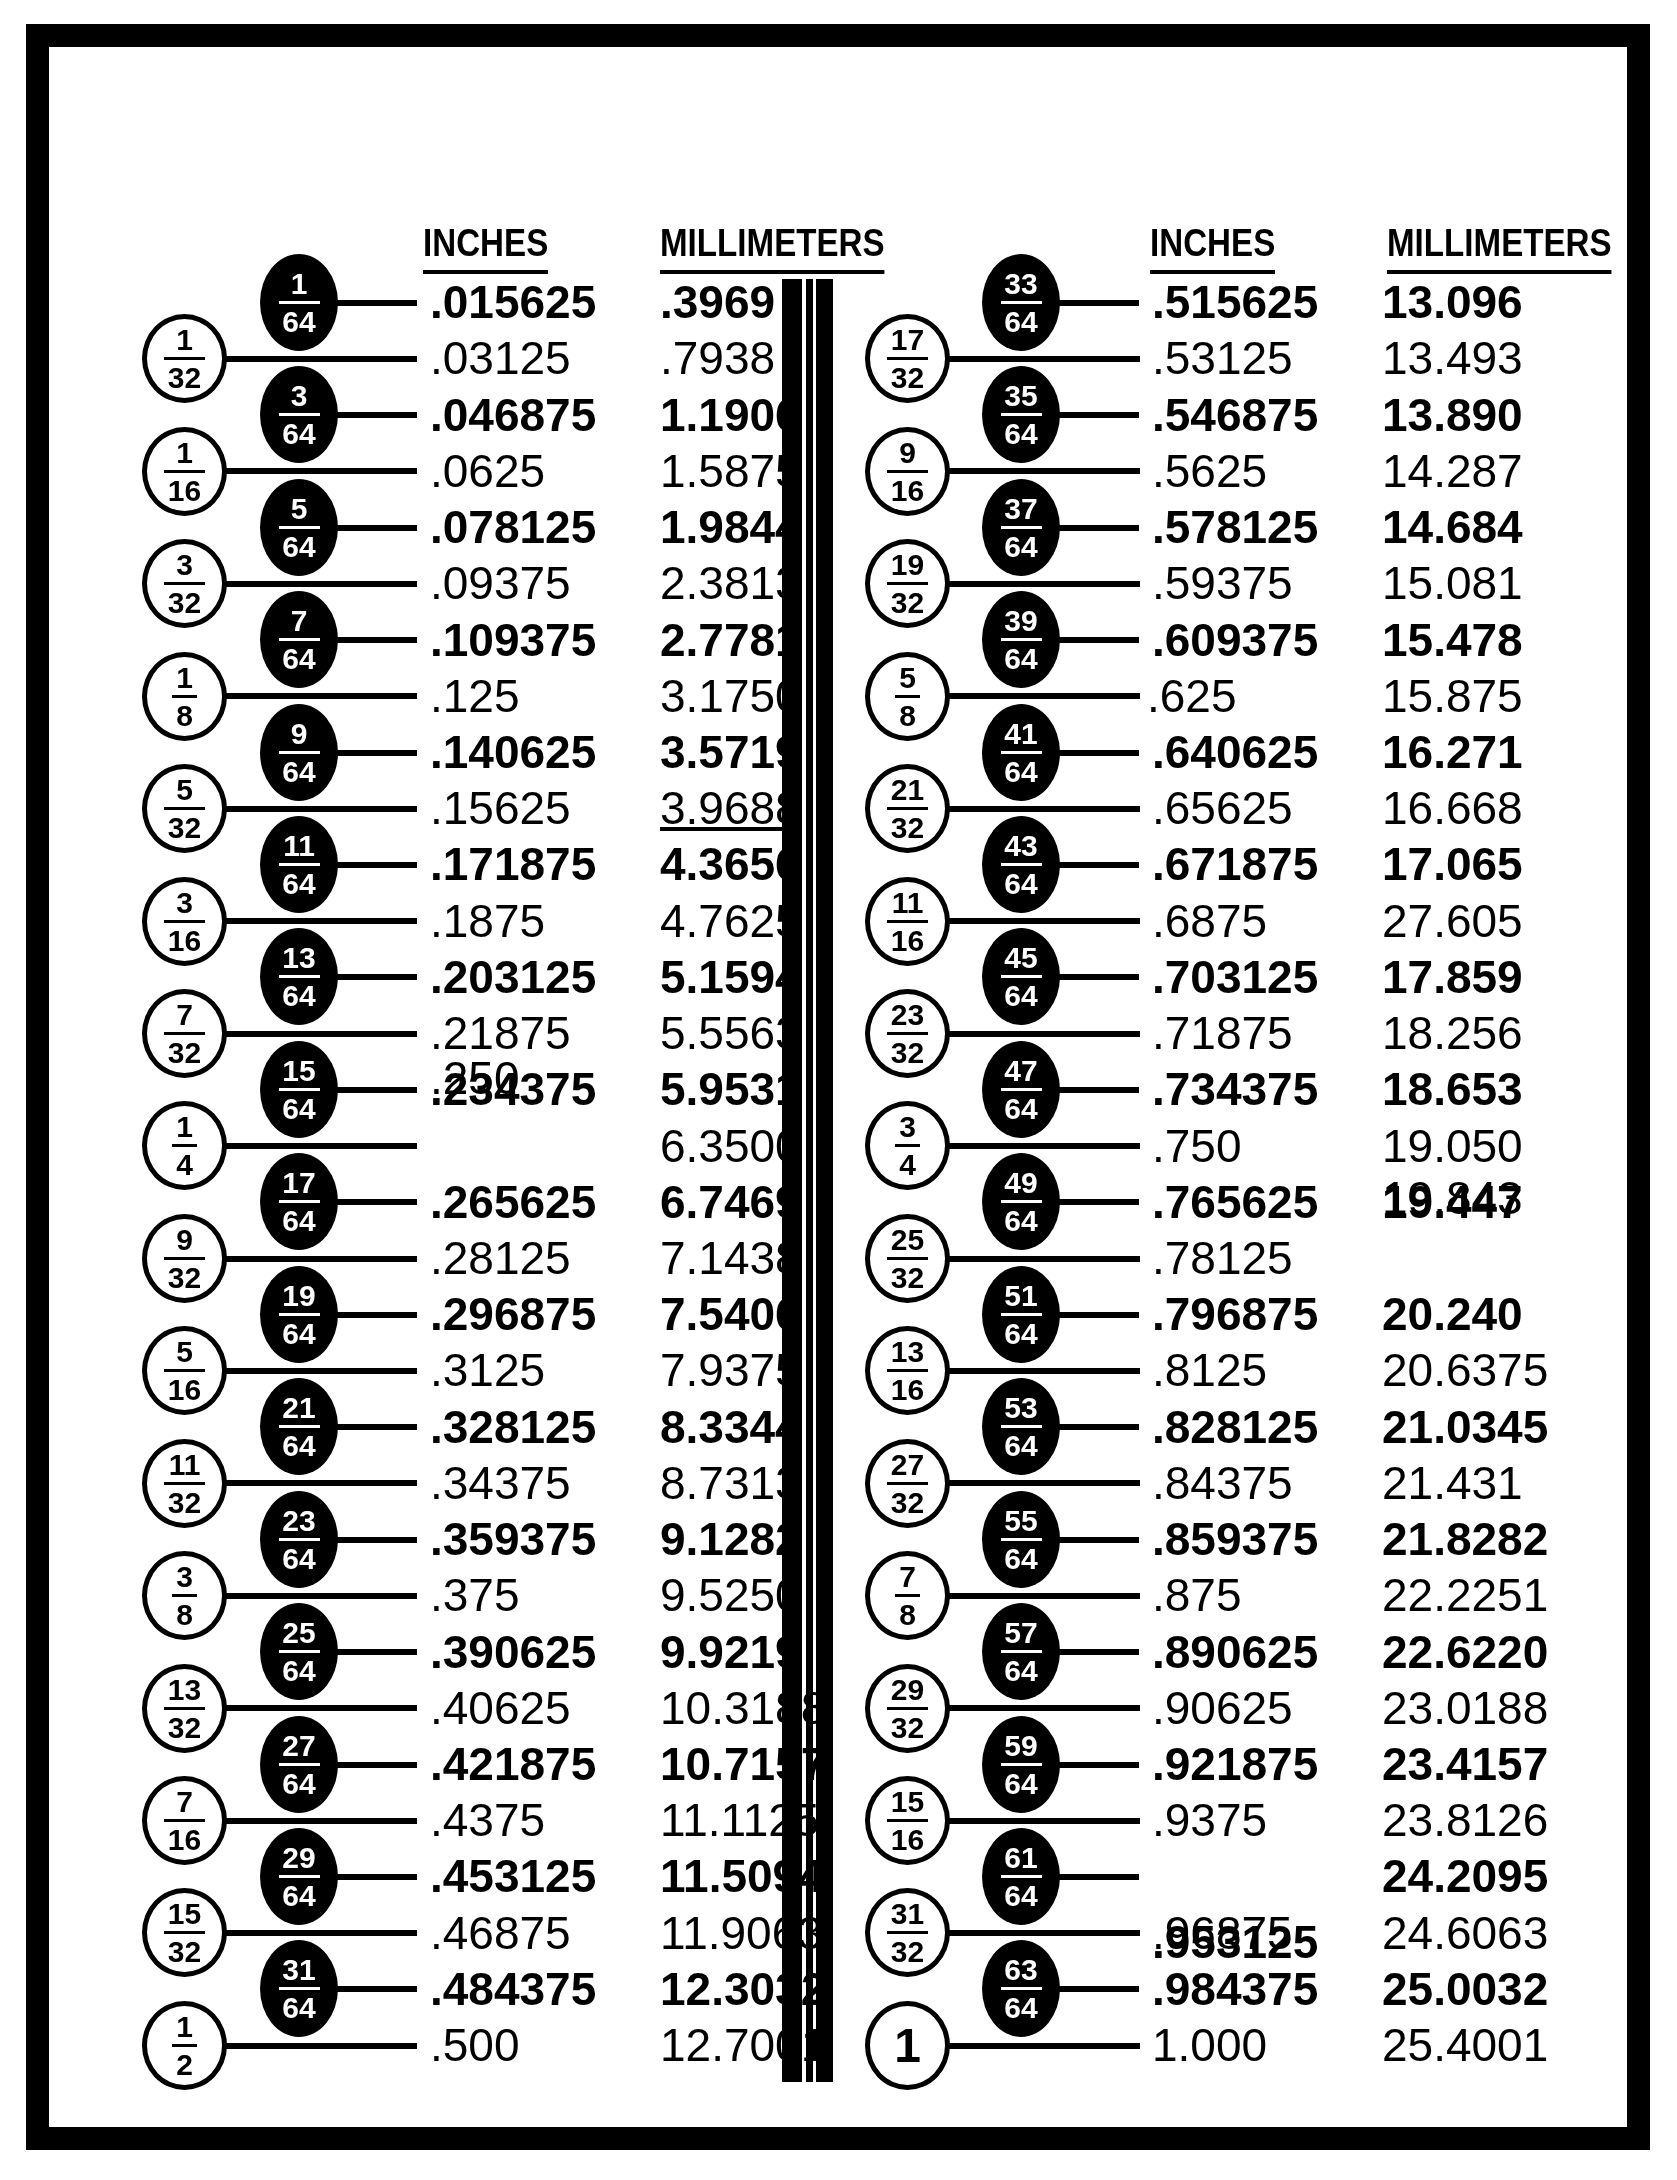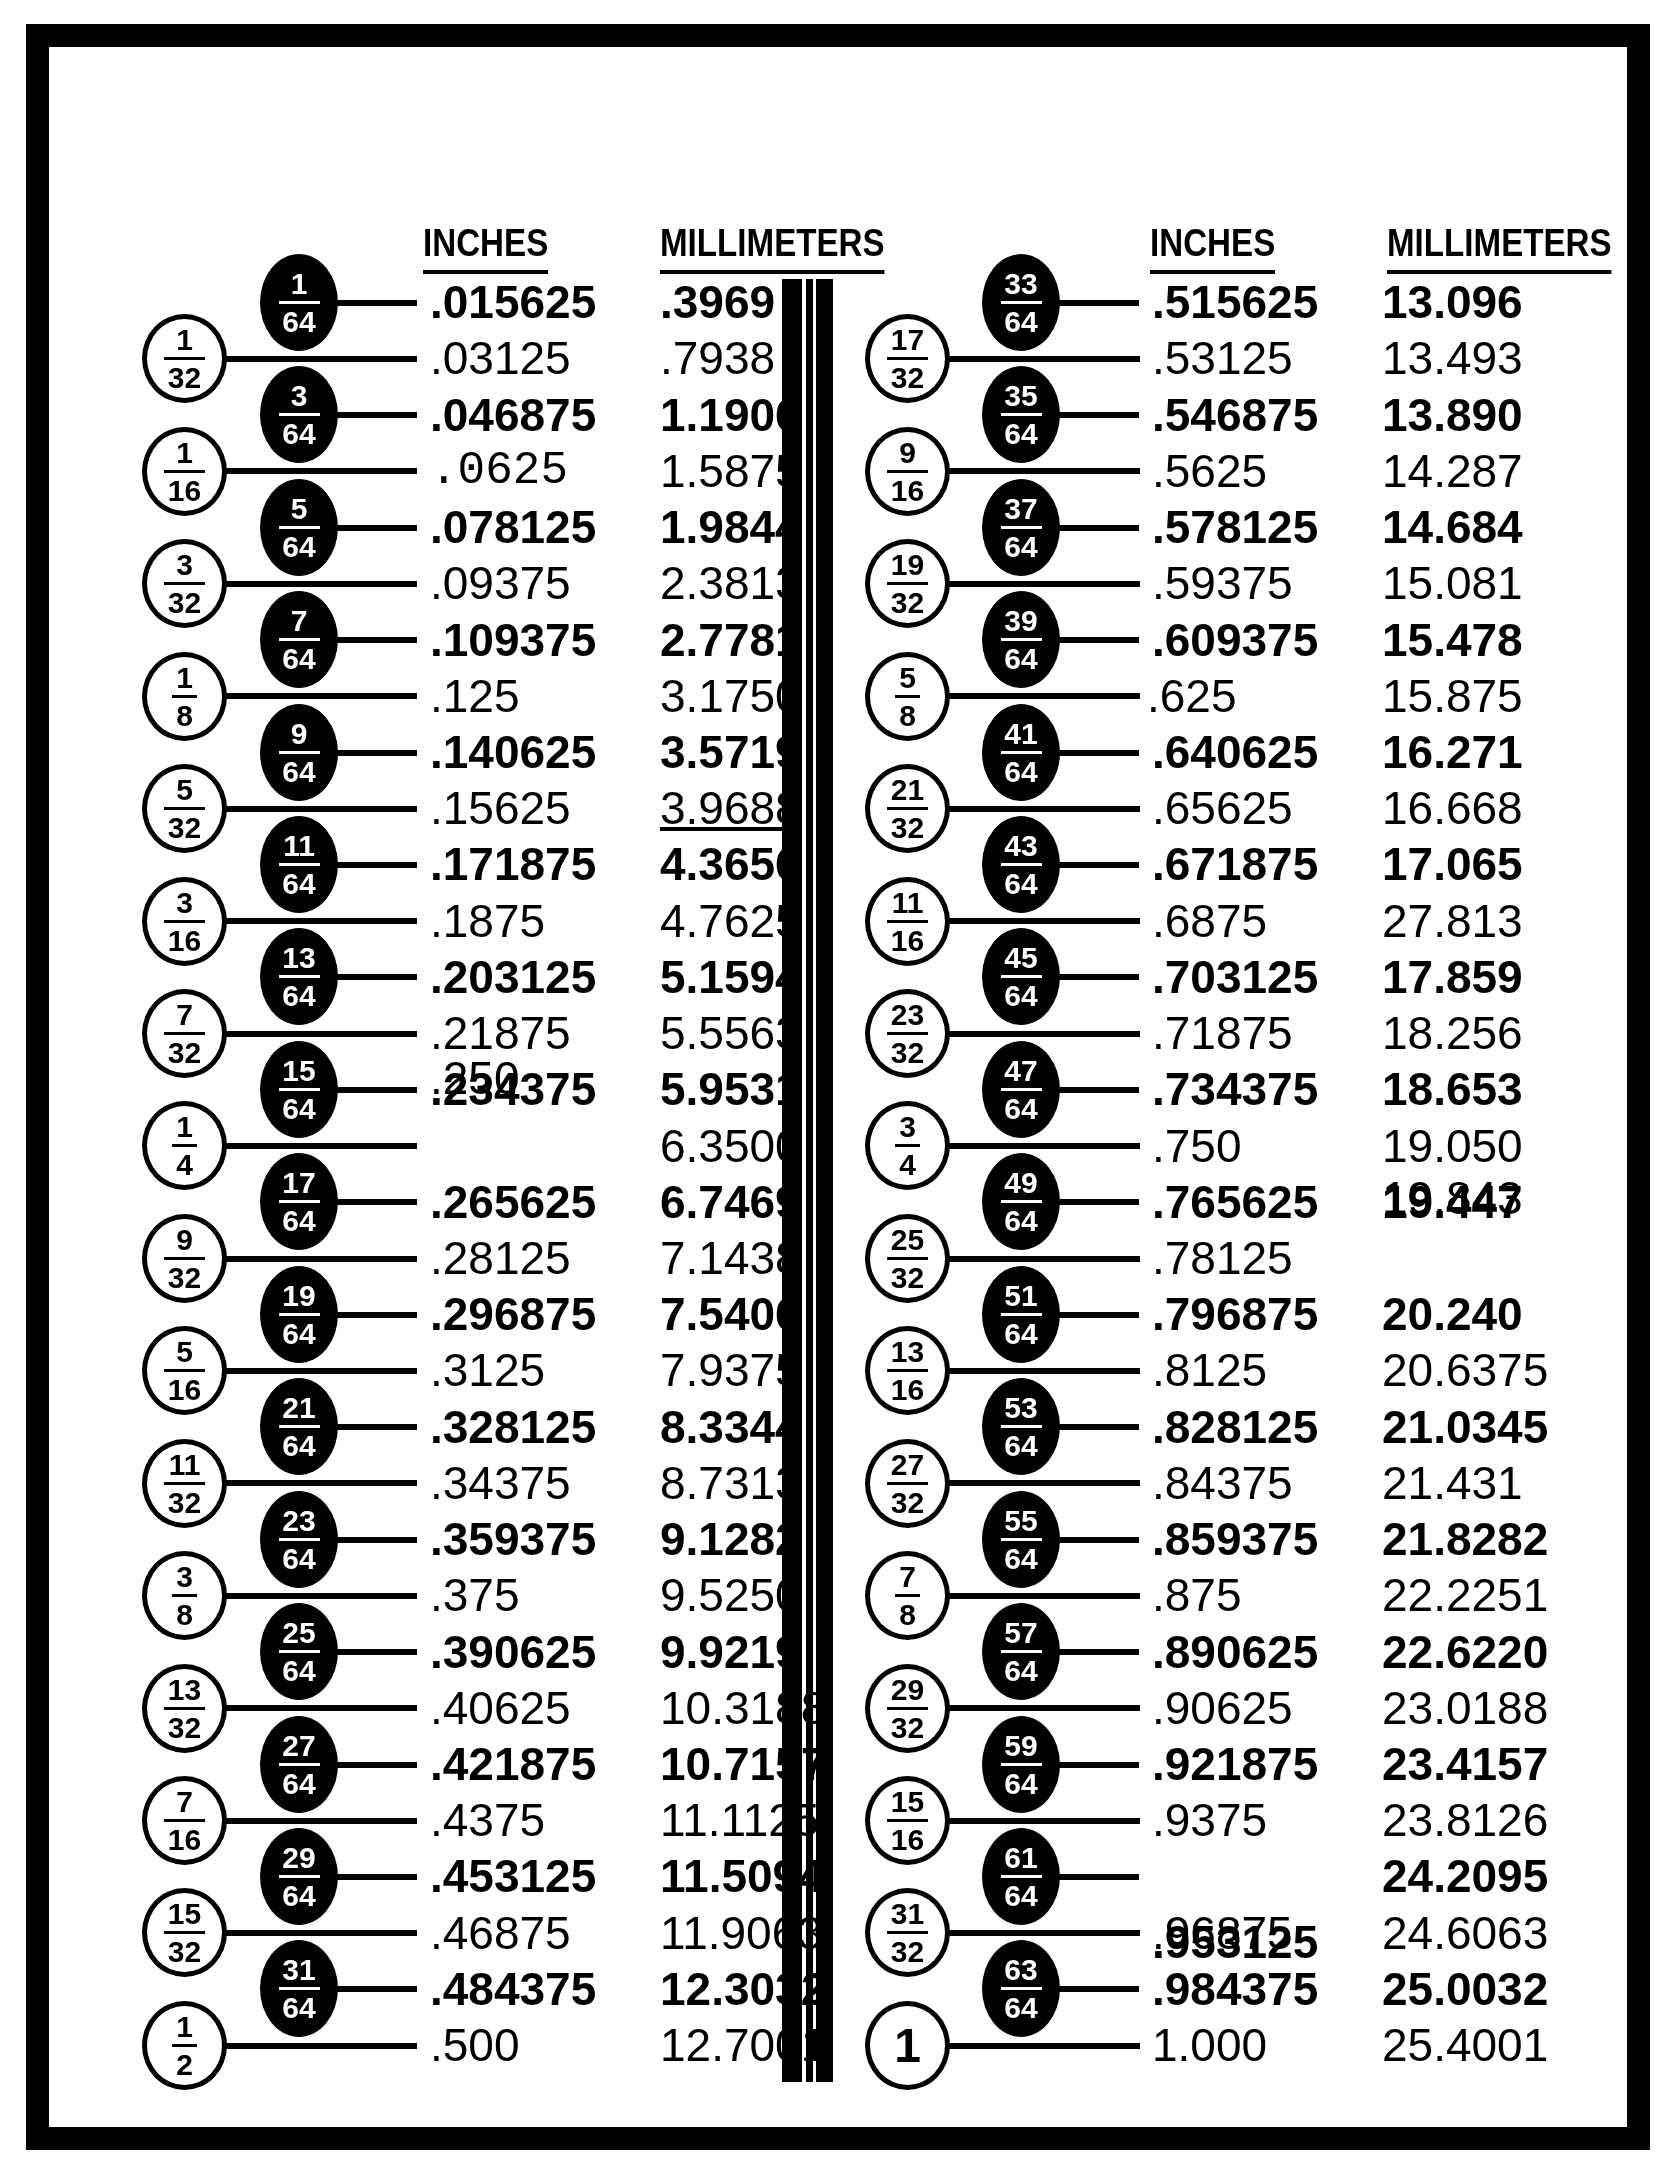--- a/index.html
+++ b/index.html
@@ -122,21 +122,21 @@
         <div class="val bold" style="left: 430px; top: 387px;">.046875</div>
         <div class="val bold" style="left: 660px; top: 387px;">1.1906</div>
       </div>
       <div>
         <div class="badge white" style="left: 142px; top: 427px; width: 85px; height: 89px;">
           <span class="frac-num">1</span>
           <span class="frac-bar" style="width: 41px;"></span>
           <span class="frac-den">16</span>
         </div>
         <div class="connector" style="left: 222px; top: 468px; width: 195px;"></div>
-        <div class="val" style="left: 430px; top: 443px; font-family: Liberation Mono, monospace;">.0625</div>
+        <div class="val" style="left: 430px; top: 443px;">.0625</div>
         <div class="val" style="left: 660px; top: 443px;">1.5875</div>
       </div>
       <div>
         <div class="badge black" style="left: 260px; top: 479px; width: 78px; height: 97px;">
           <span class="frac-num">5</span>
           <span class="frac-bar" style="width: 41px;"></span>
           <span class="frac-den">64</span>
         </div>
         <div class="connector" style="left: 333px; top: 525px; width: 84px;"></div>
         <div class="val bold" style="left: 430px; top: 499px;">.078125</div>
@@ -525,21 +525,21 @@
         <div class="val bold" style="left: 1382px; top: 836px;">17.065</div>
       </div>
       <div>
         <div class="badge white" style="left: 865px; top: 877px; width: 85px; height: 89px;">
           <span class="frac-num">11</span>
           <span class="frac-bar" style="width: 41px;"></span>
           <span class="frac-den">16</span>
         </div>
         <div class="connector" style="left: 945px; top: 918px; width: 195px;"></div>
         <div class="val" style="left: 1152px; top: 893px;">.6875</div>
-        <div class="val" style="left: 1382px; top: 893px;">27.813</div>
+        <div class="val" style="left: 1382px; top: 893px;">27.605</div>
       </div>
       <div>
         <div class="badge black" style="left: 982px; top: 928px; width: 78px; height: 97px;">
           <span class="frac-num">45</span>
           <span class="frac-bar" style="width: 41px;"></span>
           <span class="frac-den">64</span>
         </div>
         <div class="connector" style="left: 1055px; top: 974px; width: 84px;"></div>
         <div class="val bold" style="left: 1152px; top: 949px;">.703125</div>
         <div class="val bold" style="left: 1382px; top: 949px;">17.859</div>

